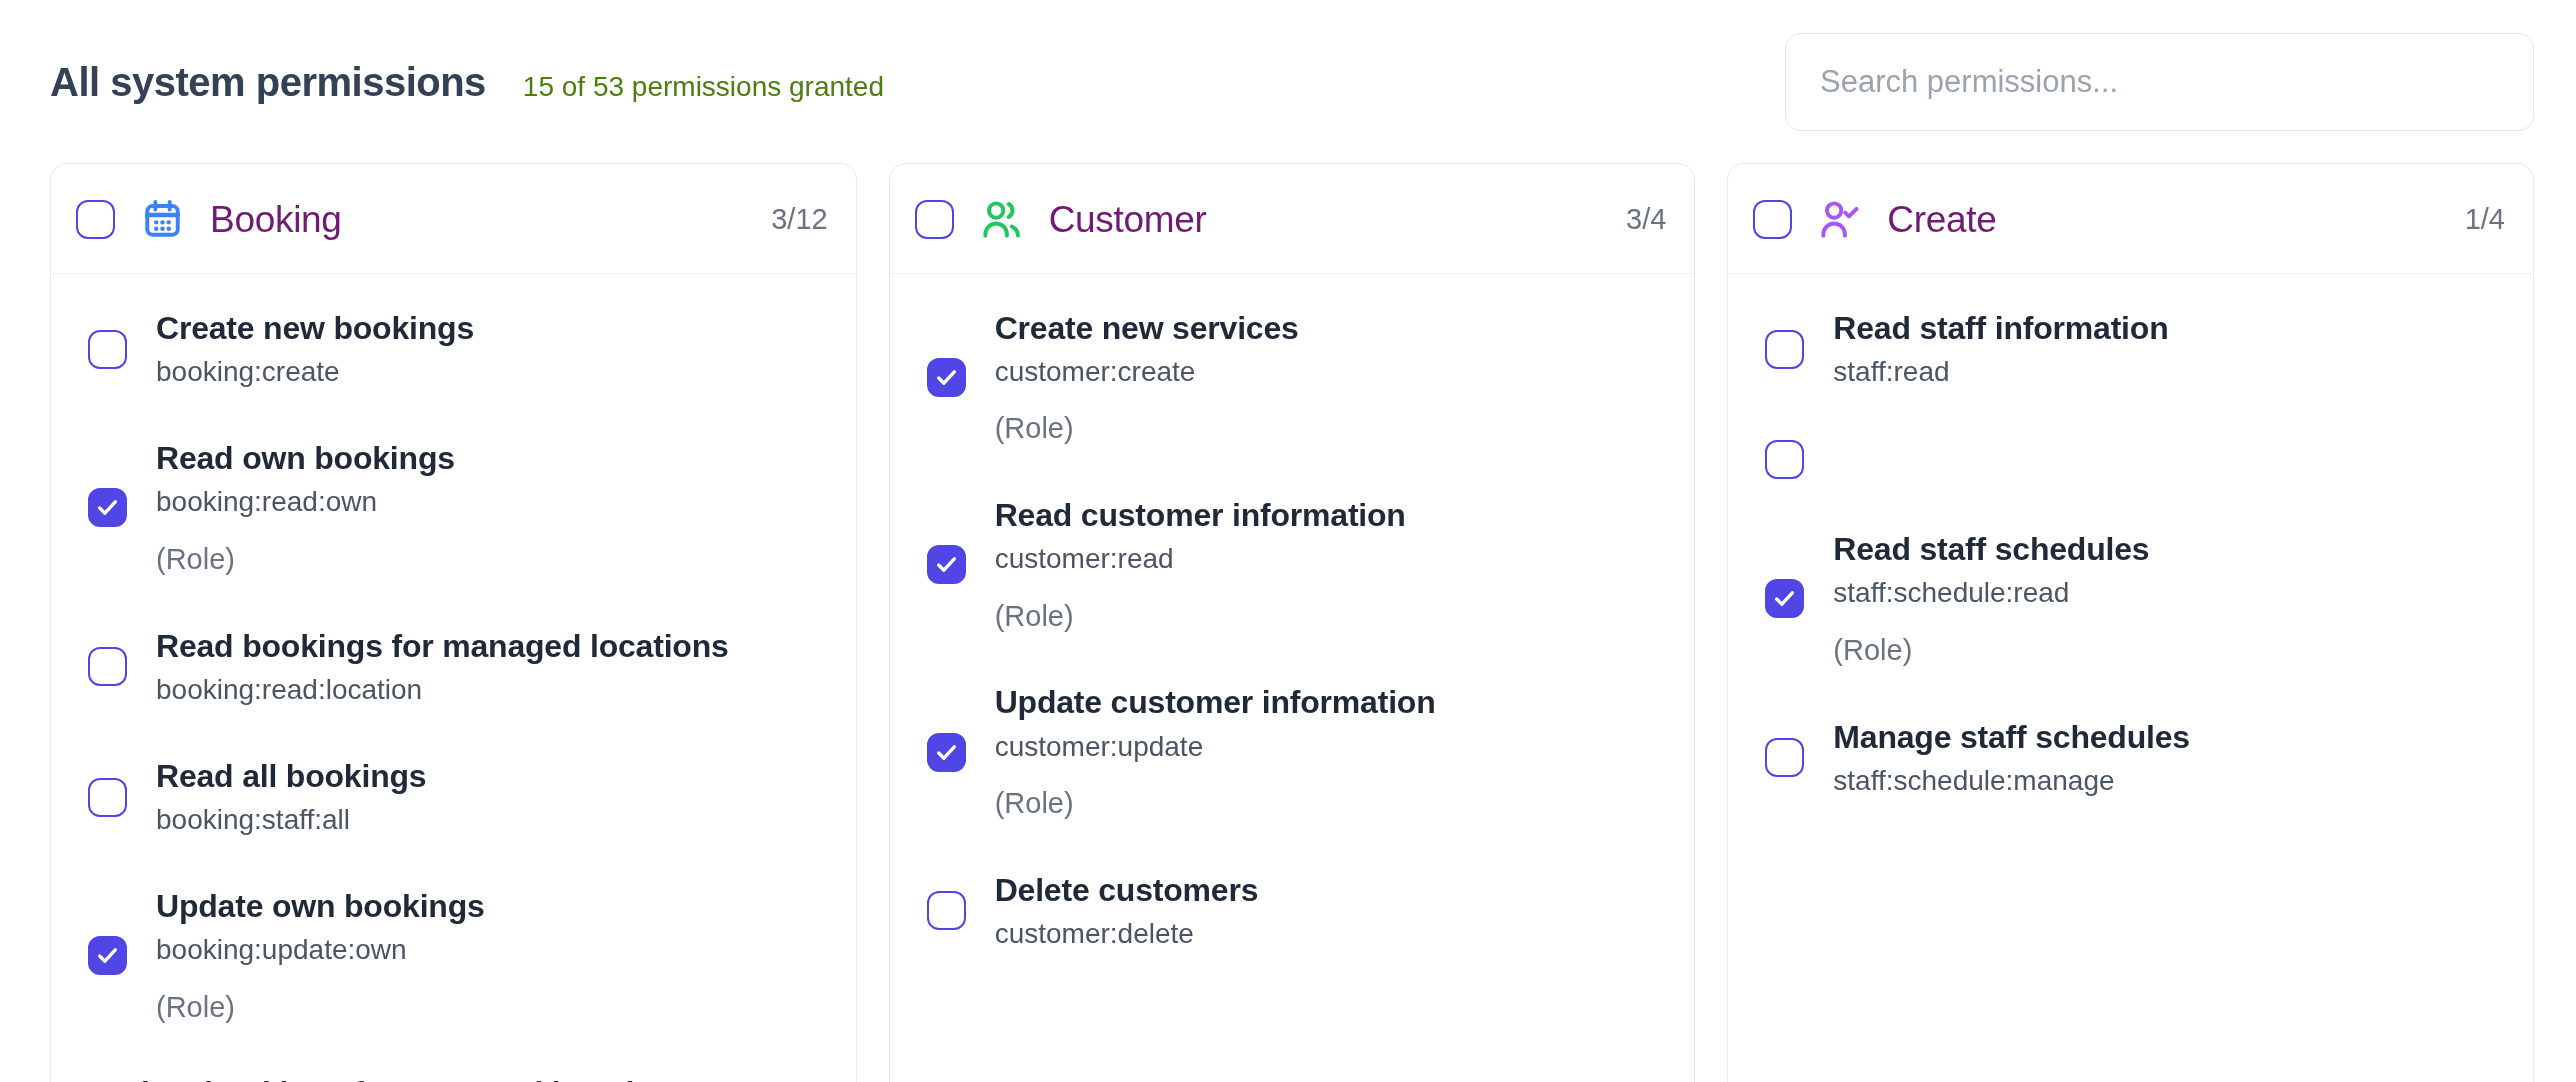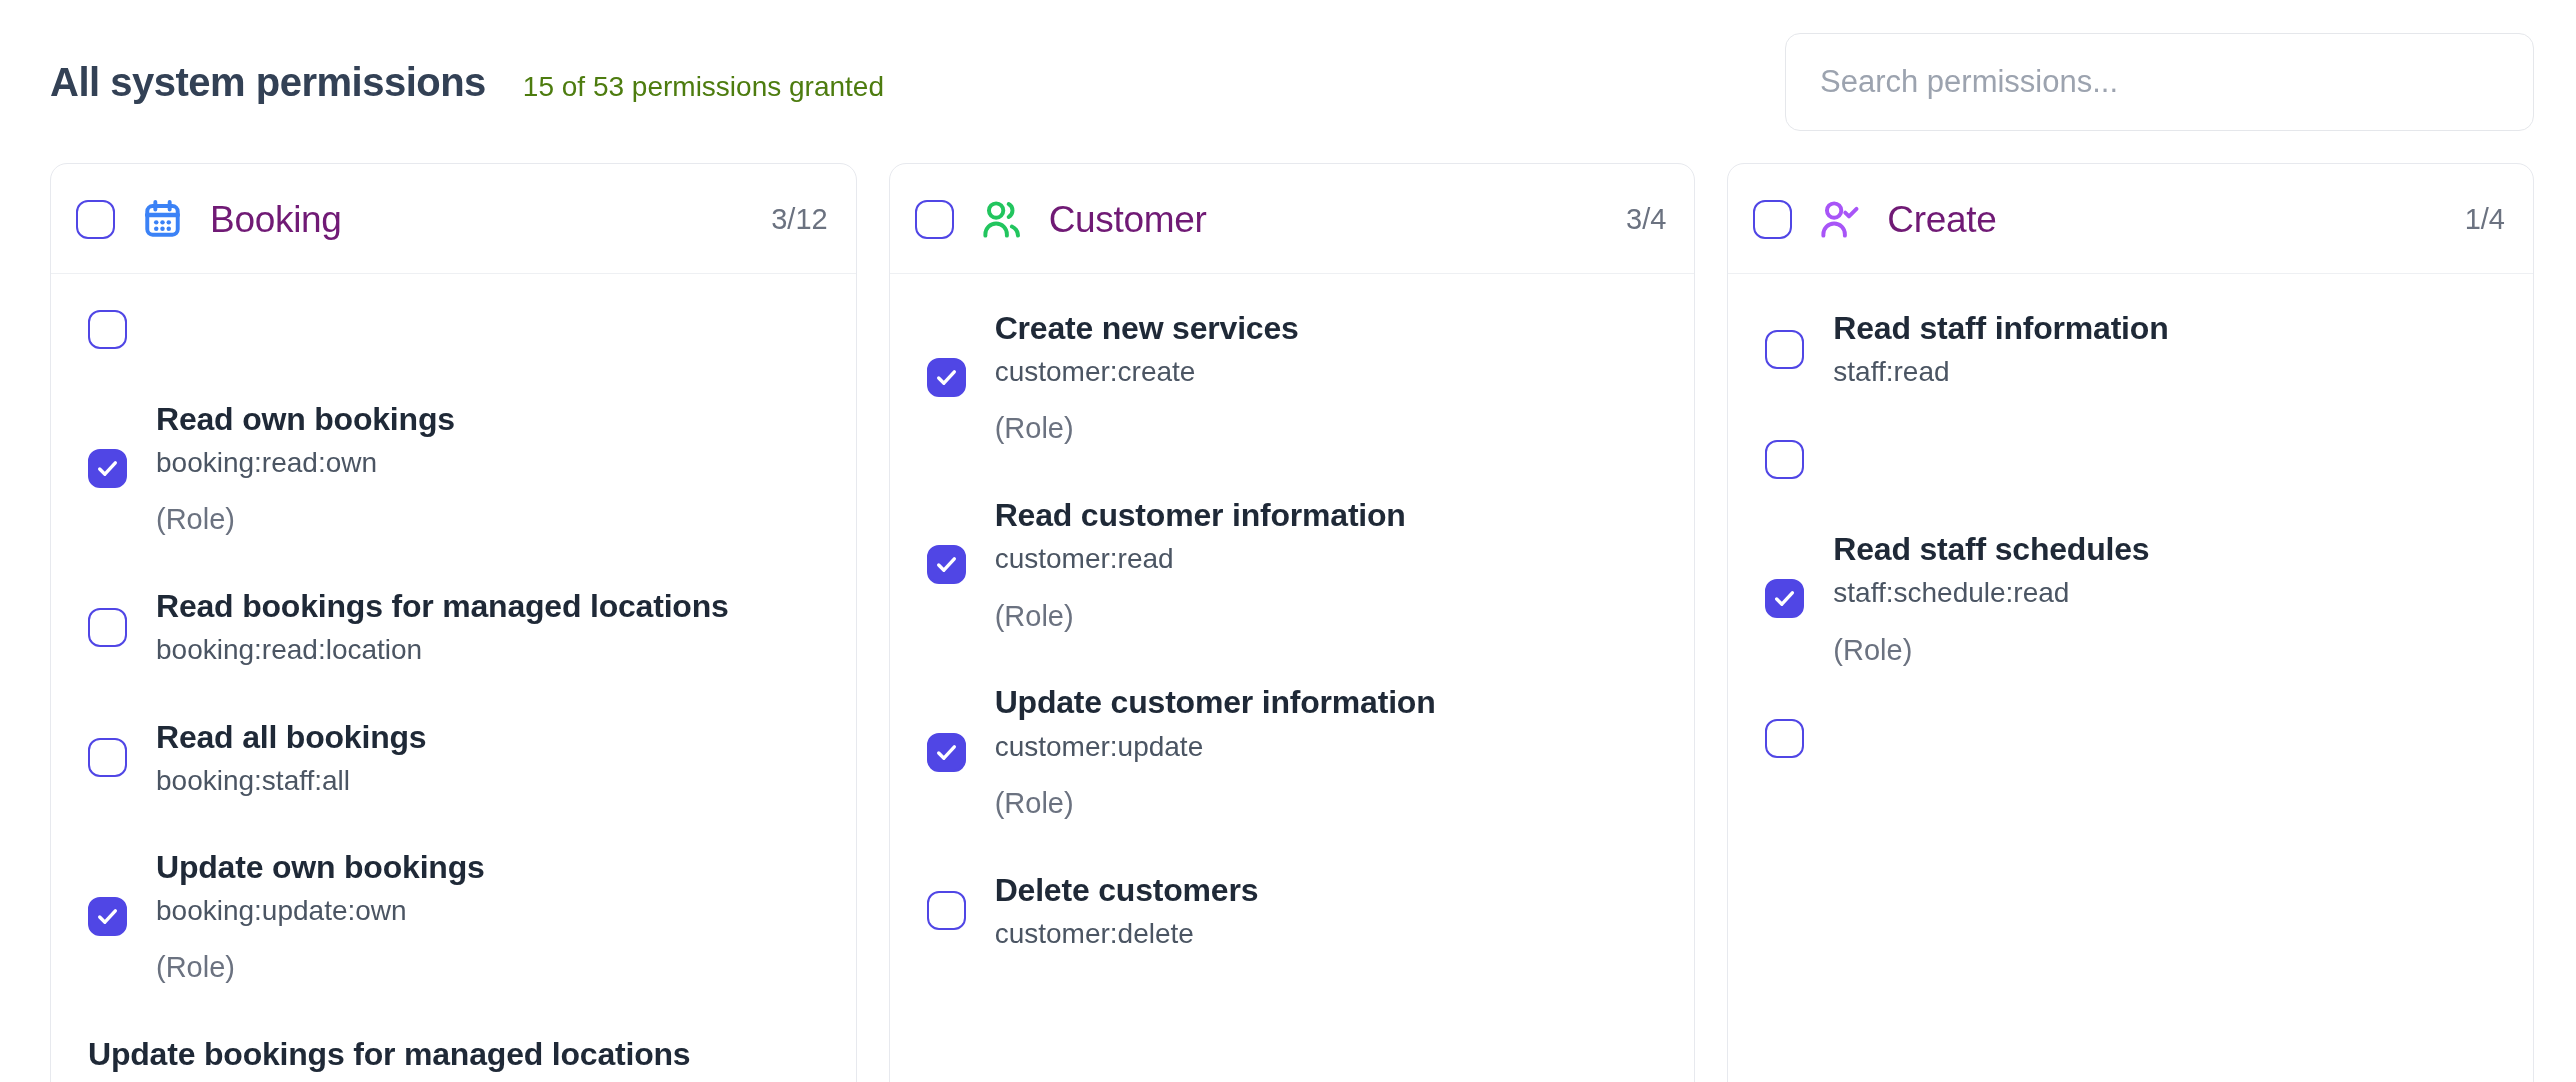--- a/index.html
+++ b/index.html
@@ -100,20 +100,25 @@
             </svg>
           </span>
       <h2 class="group-title">Booking</h2>
       <span class="group-count">3/12</span>
     </div>
     <div class="items">
   <div class="perm-item">
     <div class="checkbox">
       
     </div>
+    <div class="perm-text">
+      <div class="perm-label">Create new bookings</div>
+      <div class="perm-code">booking:create</div>
+
+    </div>
   </div>
 
   <div class="perm-item">
     <div class="checkbox checked">
       <svg viewBox="0 0 24 24" fill="none" stroke="#ffffff" stroke-width="3.2" stroke-linecap="round" stroke-linejoin="round">
                 <polyline points="4.5,12.5 9.5,17.5 19.5,6.5"></polyline>
               </svg>
     </div>
     <div class="perm-text">
       <div class="perm-label">Read own bookings</div>
@@ -279,18 +284,23 @@
       <div class="perm-label">Read staff schedules</div>
       <div class="perm-code">staff:schedule:read</div>
       <div class="perm-role">(Role)</div>
     </div>
   </div>
 
   <div class="perm-item">
     <div class="checkbox">
       
     </div>
+    <div class="perm-text">
+      <div class="perm-label">Manage staff schedules</div>
+      <div class="perm-code">staff:schedule:manage</div>
+
+    </div>
   </div>
 </div>
   </section>
 </div>
 </div>
 
 
 </body></html>

